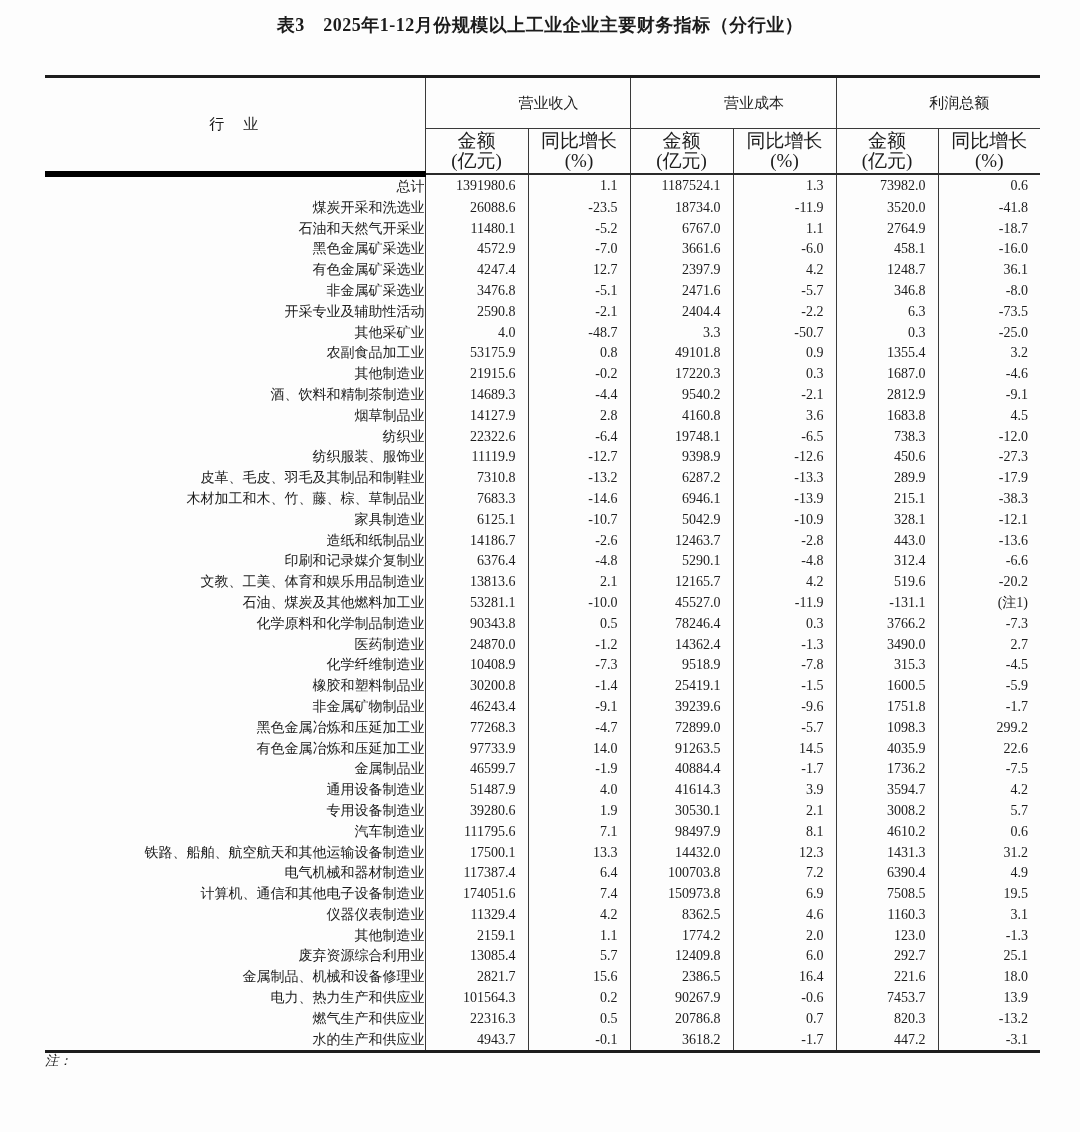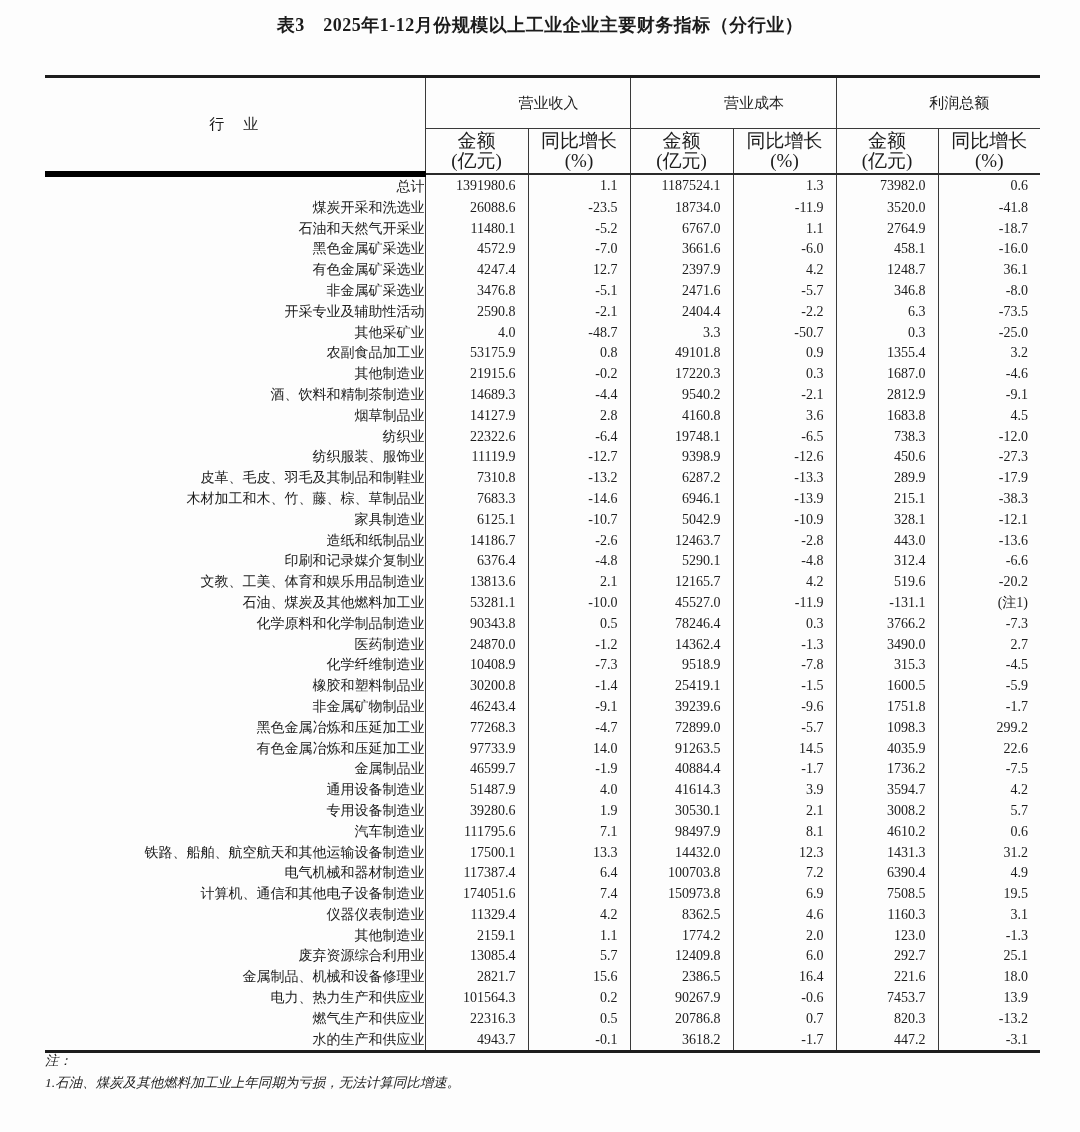--- a/index.html
+++ b/index.html
@@ -498,15 +498,14 @@
           <td class="num">447.2</td>
           <td class="num">-3.1</td>
         </tr>
       </tbody>
   </table>
 </div>
 
 <div class="notes">
   <div>注：</div>
   <ul>
-      <li>1.石油、煤炭及其他燃料加工业上年同期为亏损，无法计算同比增速。</li>
     </ul>
 </div>
 
 </body></html>

